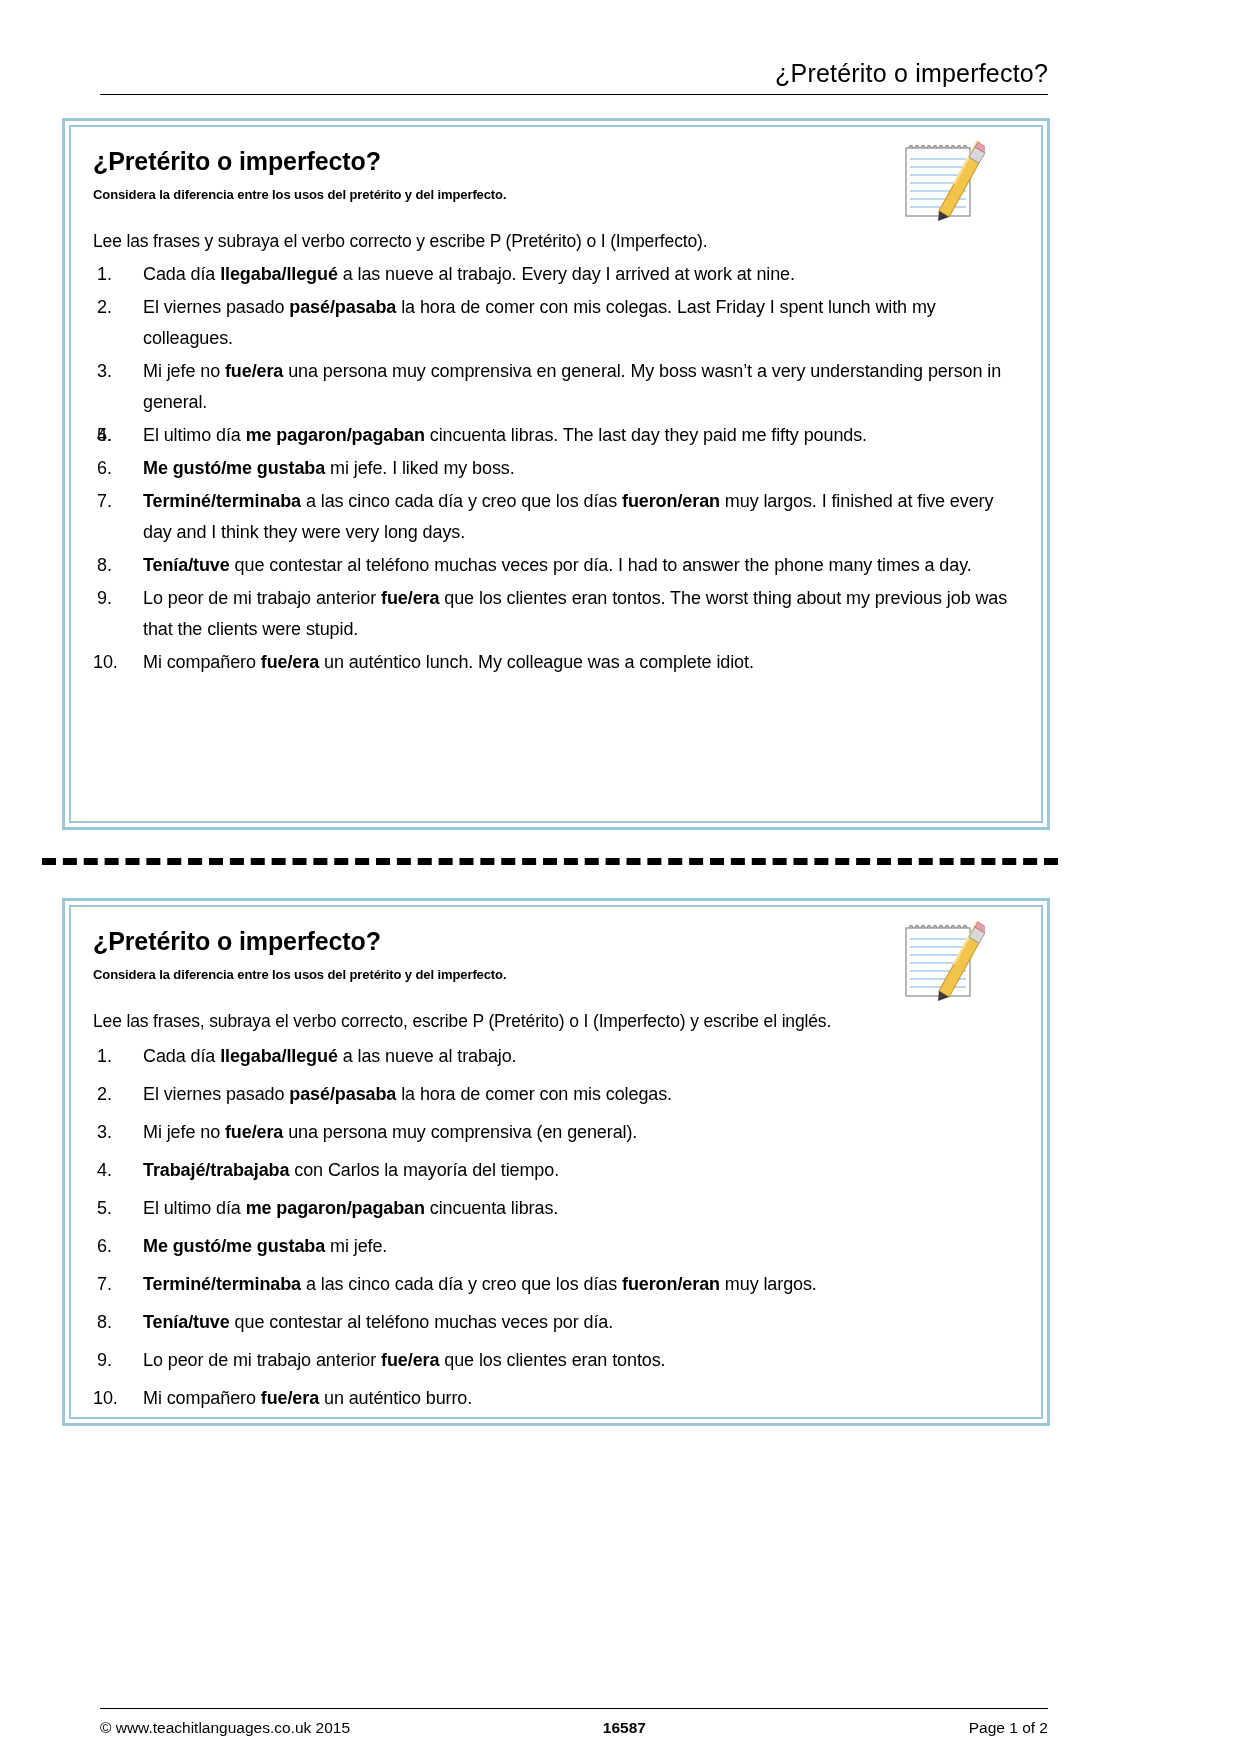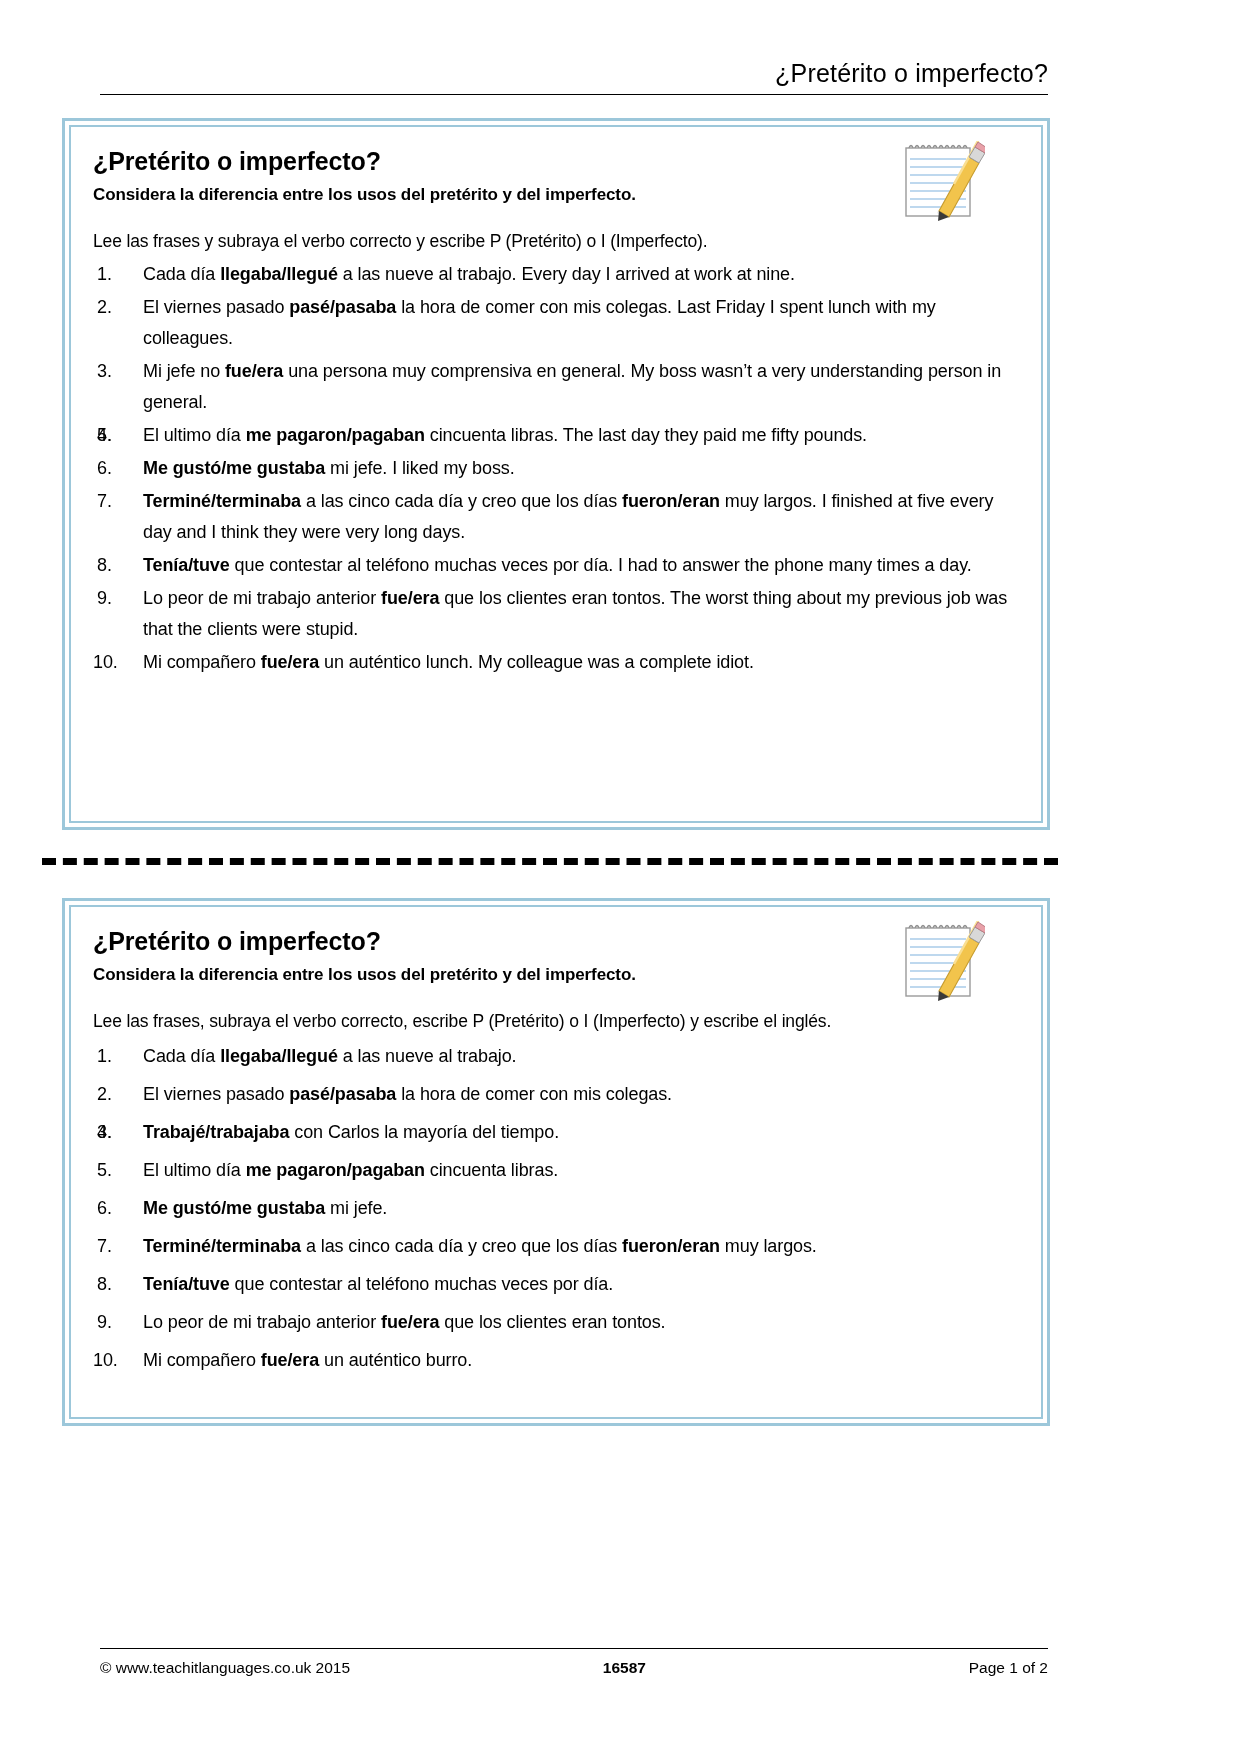--- a/index.html
+++ b/index.html
@@ -68,21 +68,21 @@
   #box-2 { top: 898px; height: 528px; }
 
   .box-title {
     font-size: 25px;
     line-height: 32px;
     font-weight: bold;
     margin: 0 0 6px 0;
     letter-spacing: -0.1px;
   }
   .box-subtitle {
-    font-size: 17px;
+    font-size: 13px;
     line-height: 24px;
     font-weight: bold;
     margin: 0 0 22px 0;
     letter-spacing: -0.1px;
   }
   .box-instruction {
     font-size: 17.5px;
     line-height: 24px;
     font-weight: normal;
     margin: 0 0 6px 0;
@@ -136,21 +136,21 @@
     top: 858px;
     width: 1016px;
     height: 0;
     border-top: 7px dashed #000000;
   }
 
   
   .footer {
     position: absolute;
     left: 100px;
-    top: 1648px;
+    top: 1708px;
     width: 948px;
     border-top: 1.5px solid #000;
     padding-top: 9px;
     display: flex;
     align-items: baseline;
     font-size: 15.5px;
     line-height: 20px;
   }
   .footer-left   { flex: 0 0 auto; }
   .footer-center { flex: 1 1 auto; text-align: center; margin-left: -70px; font-weight: bold; }
@@ -237,21 +237,21 @@
   <div class="wsbox" id="box-2">
     <div class="wsbox-inner">
 
       <div class="box-title">¿Pretérito o imperfecto?</div>
       <div class="box-subtitle">Considera la diferencia entre los usos del pretérito y del imperfecto.</div>
       <div class="box-instruction">Lee las frases, subraya el verbo correcto, escribe P (Pretérito) o I (Imperfecto) y escribe el inglés.</div>
 
       <ol class="qlist">
           <li><span class="num">1.</span><span><span class="q-es"> Cada día </span><span class="q-bold">llegaba/llegué</span><span class="q-es"> a las nueve al trabajo.</span></span></li>
           <li><span class="num">2.</span><span><span class="q-es">El viernes pasado </span><span class="q-bold">pasé/pasaba</span><span class="q-es"> la hora de comer con mis colegas.</span></span></li>
-          <li><span class="num">3.</span></li>
+          <li><span class="num">3.</span><span><span class="q-es">Mi jefe no </span><span class="q-bold">fue/era</span><span class="q-es"> una persona muy comprensiva (en general).</span></span></li>
           <li><span class="num">4.</span><span><span class="q-bold">Trabajé/trabajaba</span><span class="q-es"> con Carlos la mayoría del tiempo.</span></span></li>
           <li><span class="num">5.</span><span><span class="q-es">El ultimo día </span><span class="q-bold">me pagaron/pagaban</span><span class="q-es"> cincuenta libras.</span></span></li>
           <li><span class="num">6.</span><span><span class="q-bold">Me gustó/me gustaba</span><span class="q-es"> mi jefe.</span></span></li>
           <li><span class="num">7.</span><span><span class="q-bold">Terminé/terminaba</span><span class="q-es"> a las cinco cada día y creo que los días </span><span class="q-bold">fueron/eran</span><span class="q-es"> muy largos.</span></span></li>
           <li><span class="num">8.</span><span><span class="q-bold">Tenía/tuve</span><span class="q-es"> que contestar al teléfono muchas veces por día.</span></span></li>
           <li><span class="num">9.</span><span><span class="q-es">Lo peor de mi trabajo anterior </span><span class="q-bold">fue/era</span><span class="q-es"> que los clientes eran tontos.</span></span></li>
           <li><span class="num wide">10.</span><span><span class="q-es">Mi compañero </span><span class="q-bold">fue/era</span><span class="q-es"> un auténtico burro.</span></span></li>
         </ol>
 
       <span class="clipart">

